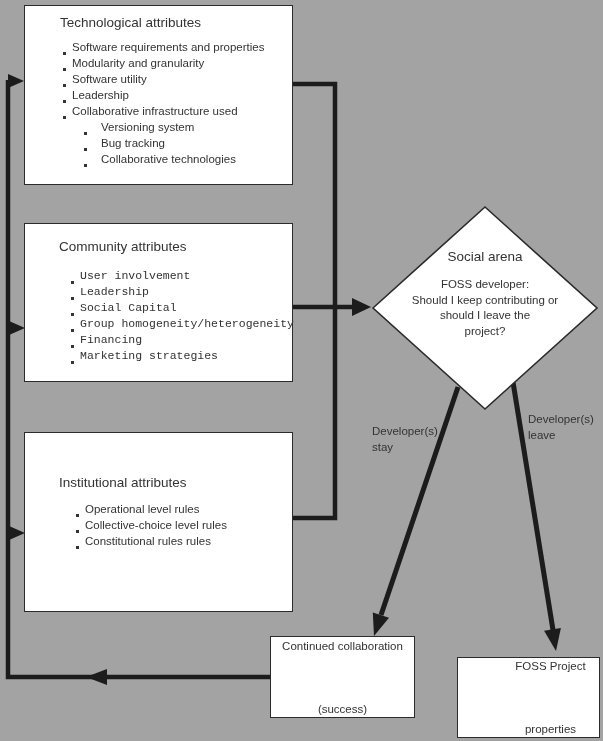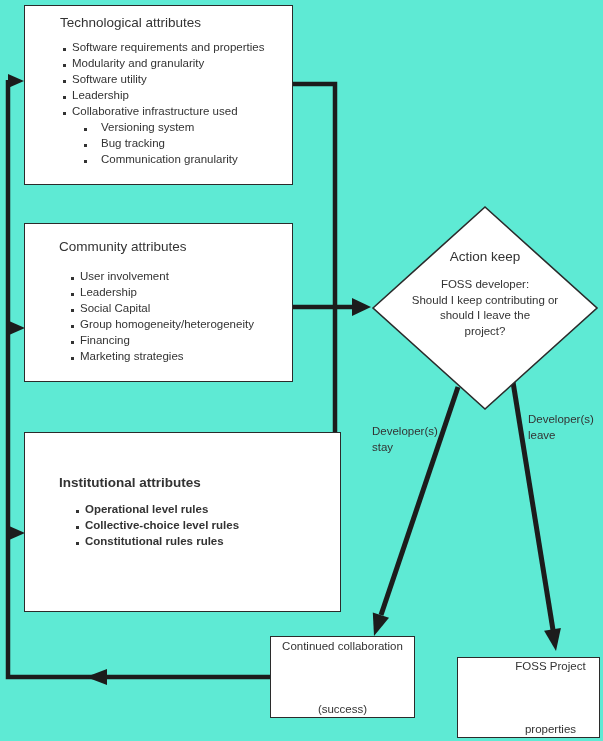--- a/index.html
+++ b/index.html
@@ -1,64 +1,64 @@
 <!DOCTYPE html>
 <html><head>
 <meta charset="utf-8">
 <style>
   html, body { margin: 0; padding: 0; background: #ffffff; }
   .canvas {
     position: relative;
     width: 603px;
     height: 741px;
-    background: #5eead4;
+    background: #a3a3a3;
     font-family: "Liberation Sans", sans-serif;
     color: #333333;
     overflow: hidden;
   }
   .wires { position: absolute; left: 0; top: 0; }
 
   .box {
     position: absolute;
     background: #ffffff;
     border: 1.6px solid #2b2b2b;
     box-sizing: border-box;
   }
   .box-tech        { left: 24px;  top: 5px;   width: 269px; height: 180px; }
   .box-community   { left: 24px;  top: 223px; width: 269px; height: 159px; }
-  .box-institution { left: 24px;  top: 432px; width: 317px; height: 180px; font-weight: bold; }
+  .box-institution { left: 24px;  top: 432px; width: 269px; height: 180px; }
 
   .box-title {
     font-size: 13.5px;
     color: #333333;
     white-space: nowrap;
   }
   .box-tech .box-title        { margin: 9px  0 0 35px; }
   .box-community .box-title   { margin: 15px 0 0 34px; }
   .box-institution .box-title { margin: 42px 0 0 34px; }
 
   .list { margin-top: 9px; }
   .box-community .list   { margin-top: 14px; }
   .box-institution .list { margin-top: 11px; }
 
   .li {
     display: flex;
-    align-items: center;
+    align-items: flex-end;
     line-height: 16px;
     font-size: 11.5px;
     white-space: nowrap;
   }
   .blt {
     width: 3px; height: 3px;
     background: #333333;
     margin: 4px 6px 0 0;
     flex: 0 0 auto;
   }
   .box-tech .li        { padding-left: 38px; }
-  .box-community .li   { padding-left: 46px; }
+  .box-community .li   { padding-left: 46px; font-family: Liberation Mono, monospace; }
   .box-institution .li { padding-left: 51px; }
   .sublist { }
   .box-tech .sublist .li { padding-left: 59px; }
   .sublist .blt { margin-right: 14px; }
 
   .diamond-text {
     position: absolute;
     left: 373px; top: 207px;
     width: 224px; height: 202px;
     text-align: center;
@@ -146,21 +146,21 @@
         <div class="li">
             <span class="blt"></span>
             <span>Versioning system</span>
           </div>
         <div class="li">
             <span class="blt"></span>
             <span>Bug tracking</span>
           </div>
         <div class="li">
             <span class="blt"></span>
-            <span>Communication granularity</span>
+            <span>Collaborative technologies</span>
           </div>
       </div>
     </div>
   </div>
 
   <div class="box box-community">
     <div class="box-title">Community attributes</div>
     <div class="list">
       <div class="li">
           <span class="blt"></span>
@@ -201,21 +201,21 @@
           <span>Collective-choice level rules</span>
         </div>
       <div class="li">
           <span class="blt"></span>
           <span>Constitutional rules rules</span>
         </div>
     </div>
   </div>
 
   <div class="diamond-text">
-    <div class="diamond-title">Action keep</div>
+    <div class="diamond-title">Social arena</div>
     <div class="diamond-body">
       <div>FOSS developer:</div>
       <div>Should I keep contributing or</div>
       <div>should I leave the</div>
       <div>project?</div>
     </div>
   </div>
 
   <div class="edge-label label-stay">
     <div>Developer(s)</div>

